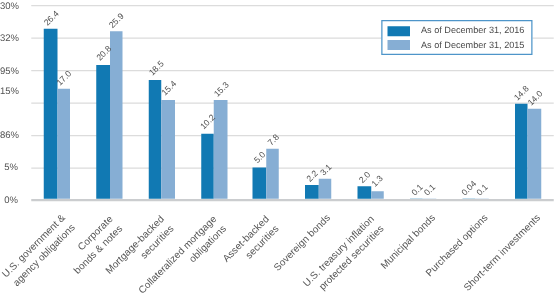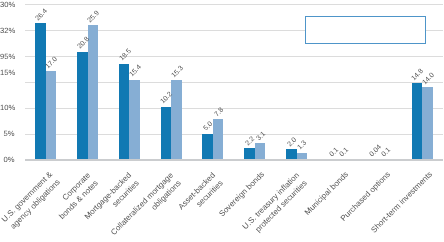--- a/index.html
+++ b/index.html
@@ -40,21 +40,21 @@
     <div class="gridline" style="left: 24.8px; width: 418.2px; top: 81.8px;"></div>
     <div class="gridline" style="left: 24.8px; width: 418.2px; top: 107.7px;"></div>
     <div class="gridline" style="left: 24.8px; width: 418.2px; top: 133.5px;"></div>
     <div class="axisline" style="left: 24.8px; width: 418.2px; top: 158.9px;"></div>
   </div>
 
   <div class="ylabel" style="top: 0px;">30%</div>
   <div class="ylabel" style="top: 25.87px;">32%</div>
   <div class="ylabel" style="top: 51.73px;">95%</div>
   <div class="ylabel" style="top: 68px;">15%</div>
-  <div class="ylabel" style="top: 103.47px;">10%</div>
+  <div class="ylabel" style="top: 103.47px;">86%</div>
   <div class="ylabel" style="top: 129.33px;">5%</div>
   <div class="ylabel" style="top: 155.2px;">0%</div>
 
   <div class="bar" style="left: 35.21px; width: 10.5px; top: 22.82px; height: 136.58px; background: rgb(17, 121, 179);"></div>
   <div class="bar" style="left: 77.03px; width: 10.5px; top: 51.79px; height: 107.61px; background: rgb(17, 121, 179);"></div>
   <div class="bar" style="left: 118.85px; width: 10.5px; top: 63.69px; height: 95.71px; background: rgb(17, 121, 179);"></div>
   <div class="bar" style="left: 160.67px; width: 10.5px; top: 106.63px; height: 52.77px; background: rgb(17, 121, 179);"></div>
   <div class="bar" style="left: 202.49px; width: 10.5px; top: 133.53px; height: 25.87px; background: rgb(17, 121, 179);"></div>
   <div class="bar" style="left: 244.31px; width: 10.5px; top: 148.02px; height: 11.38px; background: rgb(17, 121, 179);"></div>
   <div class="bar" style="left: 286.13px; width: 10.5px; top: 149.05px; height: 10.35px; background: rgb(17, 121, 179);"></div>
@@ -124,15 +124,23 @@
     <div class="catlabel">Municipal bonds</div>
   </div>
   <div class="catwrap" style="left: 184.87px; top: 169.4px;">
     <div class="catlabel">Purchased options</div>
   </div>
   <div class="catwrap" style="left: 226.69px; top: 169.4px;">
     <div class="catlabel">Short-term investments</div>
   </div>
 
   <div id="legend">
+    <div class="legrow r0">
+      <div class="swatch" style="background: rgb(17, 121, 179);"></div>
+      <div class="legtext">As of December 31, 2016</div>
+    </div>
+    <div class="legrow r1">
+      <div class="swatch" style="background: rgb(134, 174, 212);"></div>
+      <div class="legtext">As of December 31, 2015</div>
+    </div>
   </div>
 
 </div>
 
 </body></html>

